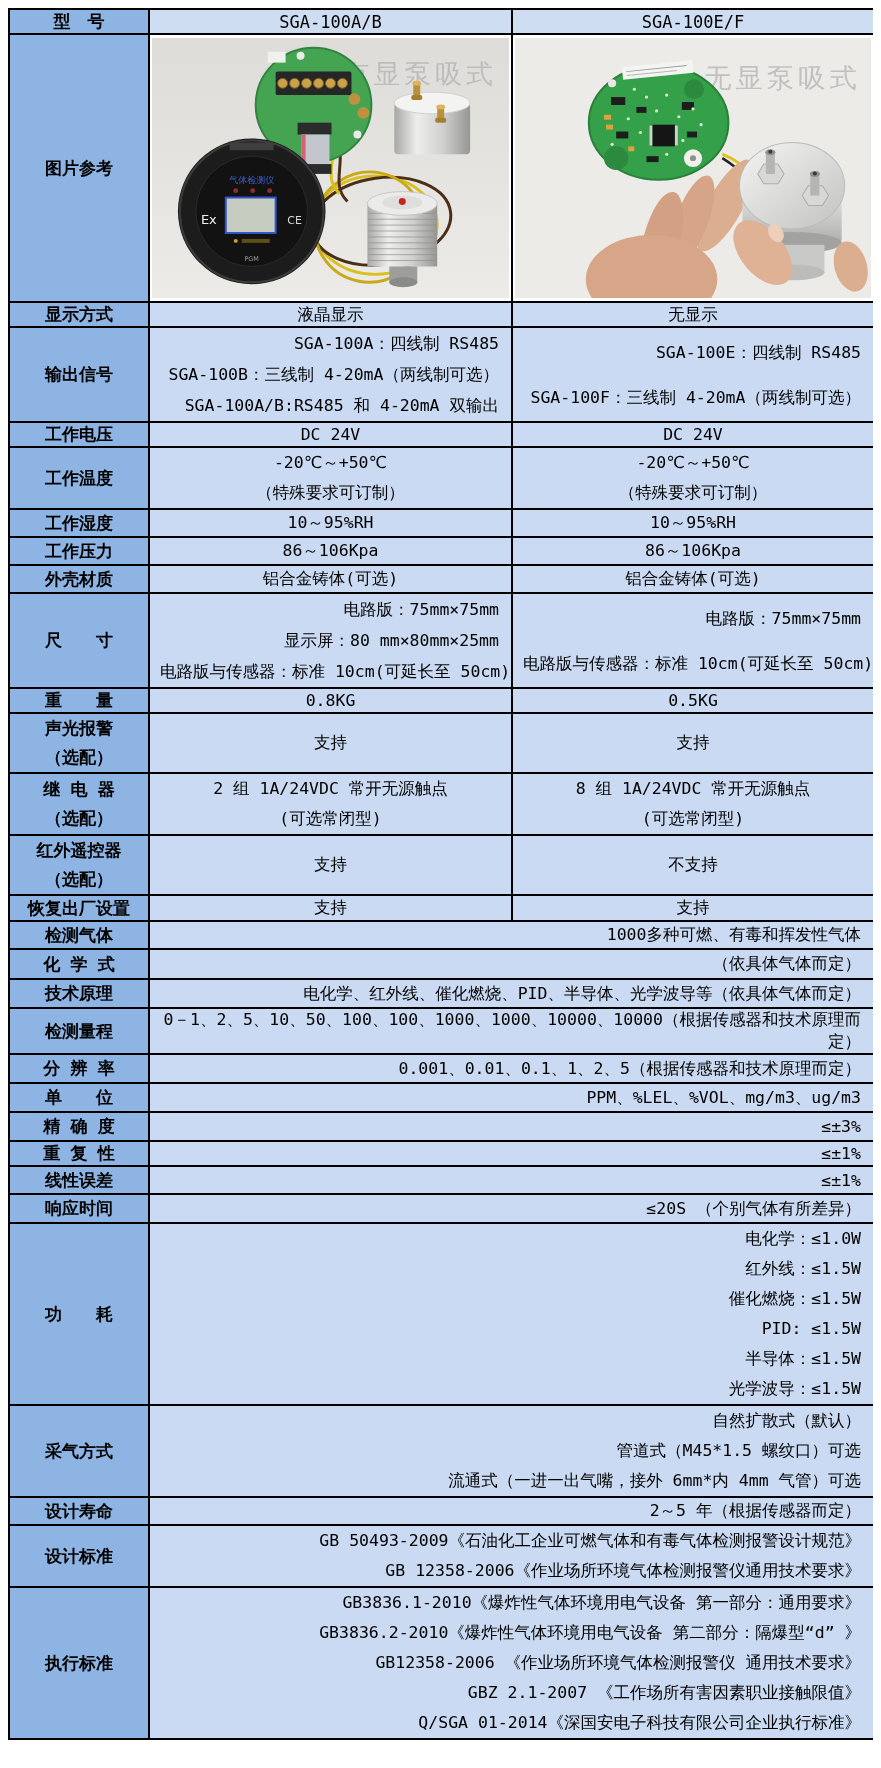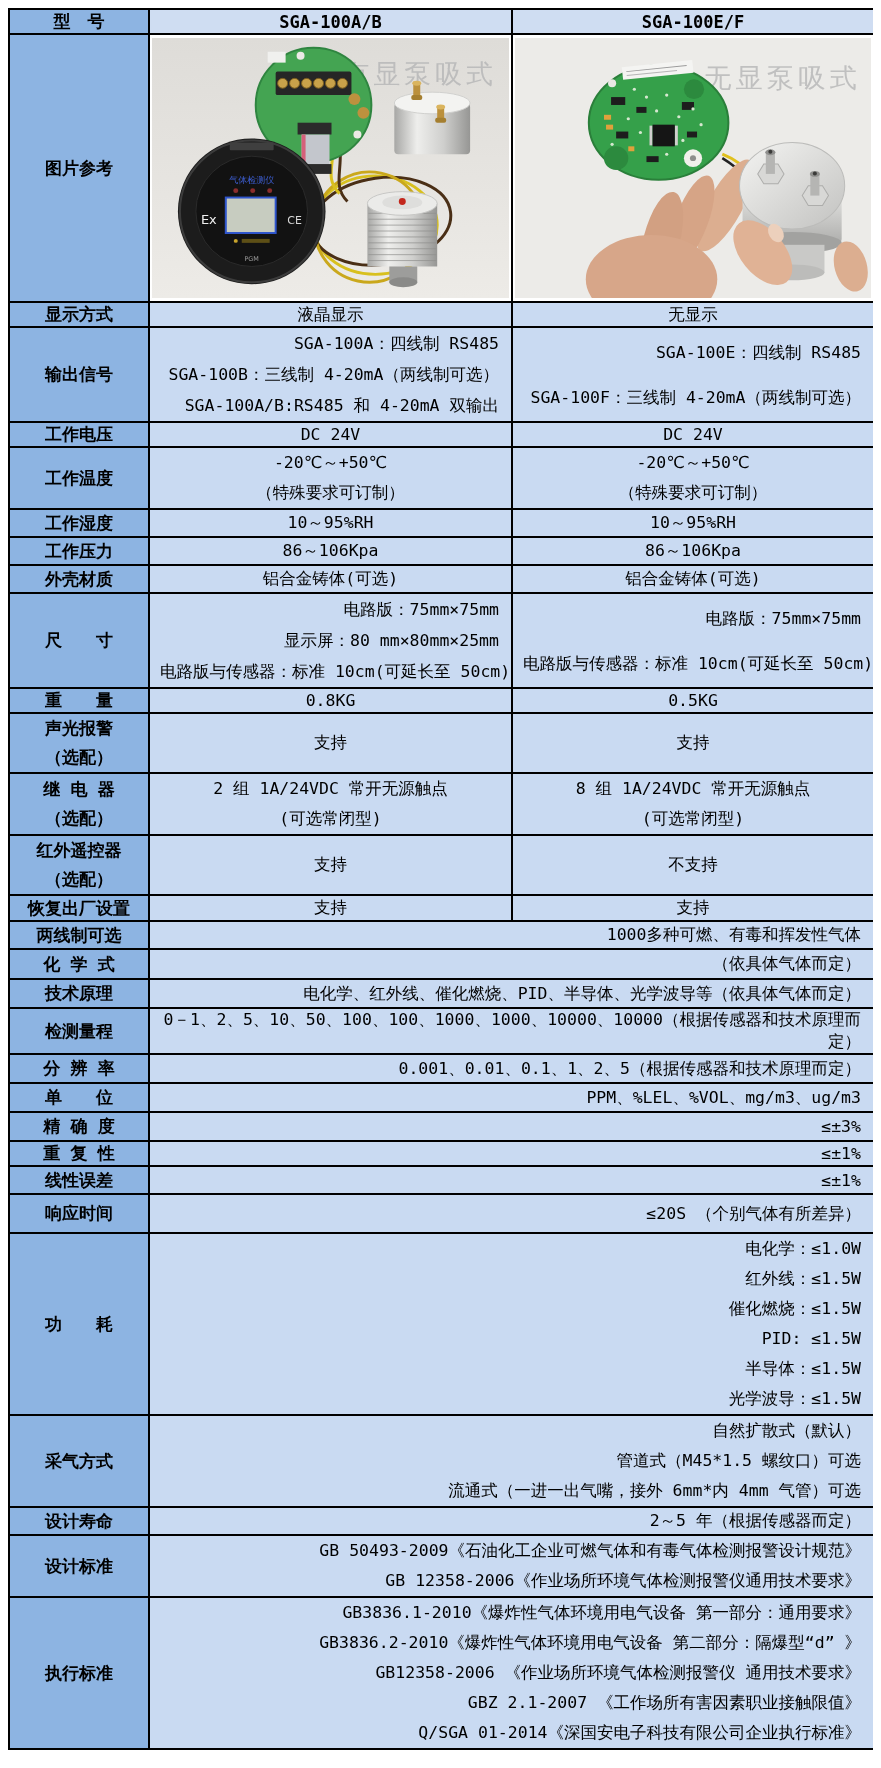--- a/index.html
+++ b/index.html
@@ -2,21 +2,21 @@
 <html><head>
 <meta charset="utf-8">
 <style>
   * { box-sizing: border-box; }
   html,body { margin:0; padding:0; background:#ffffff; }
   body { margin:8px; font-family:"DejaVu Sans Mono","DejaVu Sans",monospace; color:#000; }
   table.t { border-collapse:collapse; width:865px; table-layout:fixed; }
   .t th, .t td { border:2px solid #000; padding:0; vertical-align:middle; overflow:hidden; }
   .lbl { background:#8DB4E2; font-weight:bold; font-size:17px; text-align:center; }
   .lbl .ll { line-height:29px; }
-  .hcell { background:#CFDDF2; font-size:17px; font-weight:bold; text-align:center; }
+  .hcell { background:#CFDDF2; font-size:17px; font-weight:normal; text-align:center; }
   td.d { background:#C9DAF2; font-size:16.5px; }
   td.c { text-align:center; }
   td.l { text-align:right; padding-left:10px; padding-right:12px; }
   .ln { line-height:30px; white-space:nowrap; }
   td.l3 .ln { line-height:31px; }
   td.sp .ln { line-height:45px; }
   td.ph { background:#fff; padding:3px 2px; }
   td.ph svg { display:block; width:100%; height:260px; }
   svg text { font-family:"DejaVu Sans","Liberation Sans",sans-serif; }
 </style>
@@ -334,21 +334,21 @@
   <td class="d c">不支持</td>
 </tr>
 
 <tr style="height:26px">
   <th class="lbl">恢复出厂设置</th>
   <td class="d c">支持</td>
   <td class="d c">支持</td>
 </tr>
 
 <tr style="height:28px">
-  <th class="lbl">两线制可选</th>
+  <th class="lbl">检测气体</th>
   <td class="d l" colspan="2">1000多种可燃、有毒和挥发性气体</td>
 </tr>
 
 <tr style="height:30px">
   <th class="lbl">化 学 式</th>
   <td class="d l" colspan="2">（依具体气体而定）</td>
 </tr>
 
 <tr style="height:29px">
   <th class="lbl">技术原理</th>
@@ -378,21 +378,21 @@
 <tr style="height:14px">
   <th class="lbl">重 复 性</th>
   <td class="d l" colspan="2">≤±1%</td>
 </tr>
 
 <tr style="height:28px">
   <th class="lbl">线性误差</th>
   <td class="d l" colspan="2">≤±1%</td>
 </tr>
 
-<tr style="height:39px">
+<tr style="height:29px">
   <th class="lbl">响应时间</th>
   <td class="d l" colspan="2">≤20S （个别气体有所差异）</td>
 </tr>
 
 <tr style="height:180px">
   <th class="lbl">功　　耗</th>
   <td class="d l" colspan="2">
     <div class="ln">电化学：≤1.0W</div>
     <div class="ln">红外线：≤1.5W</div>
     <div class="ln">催化燃烧：≤1.5W</div>

